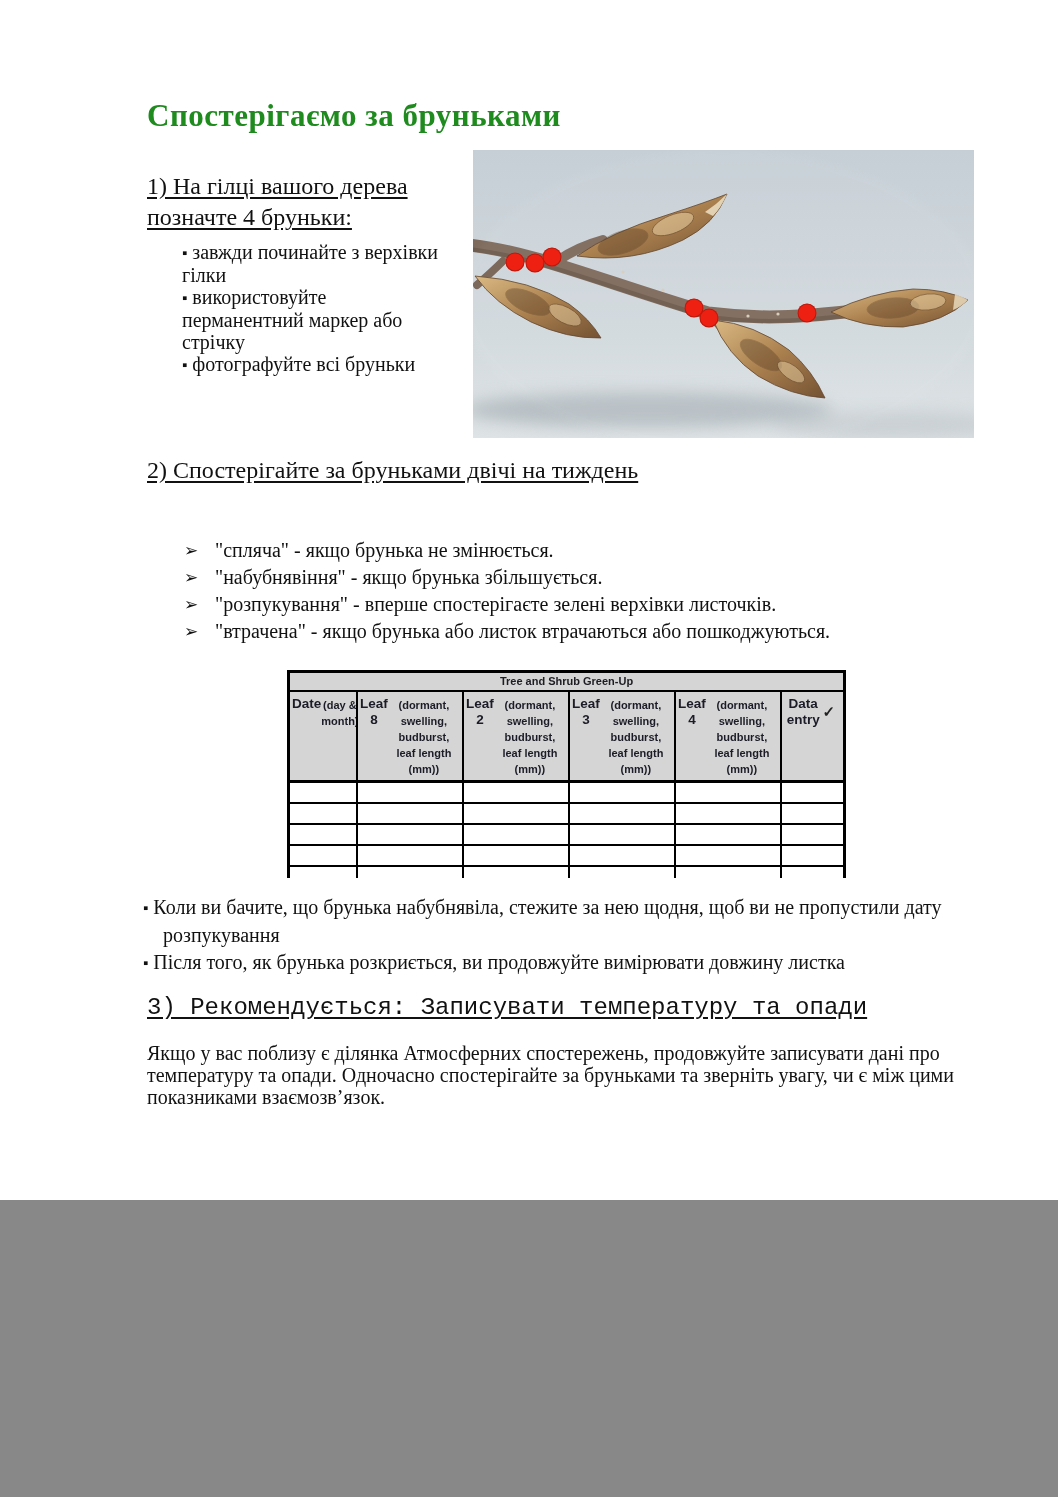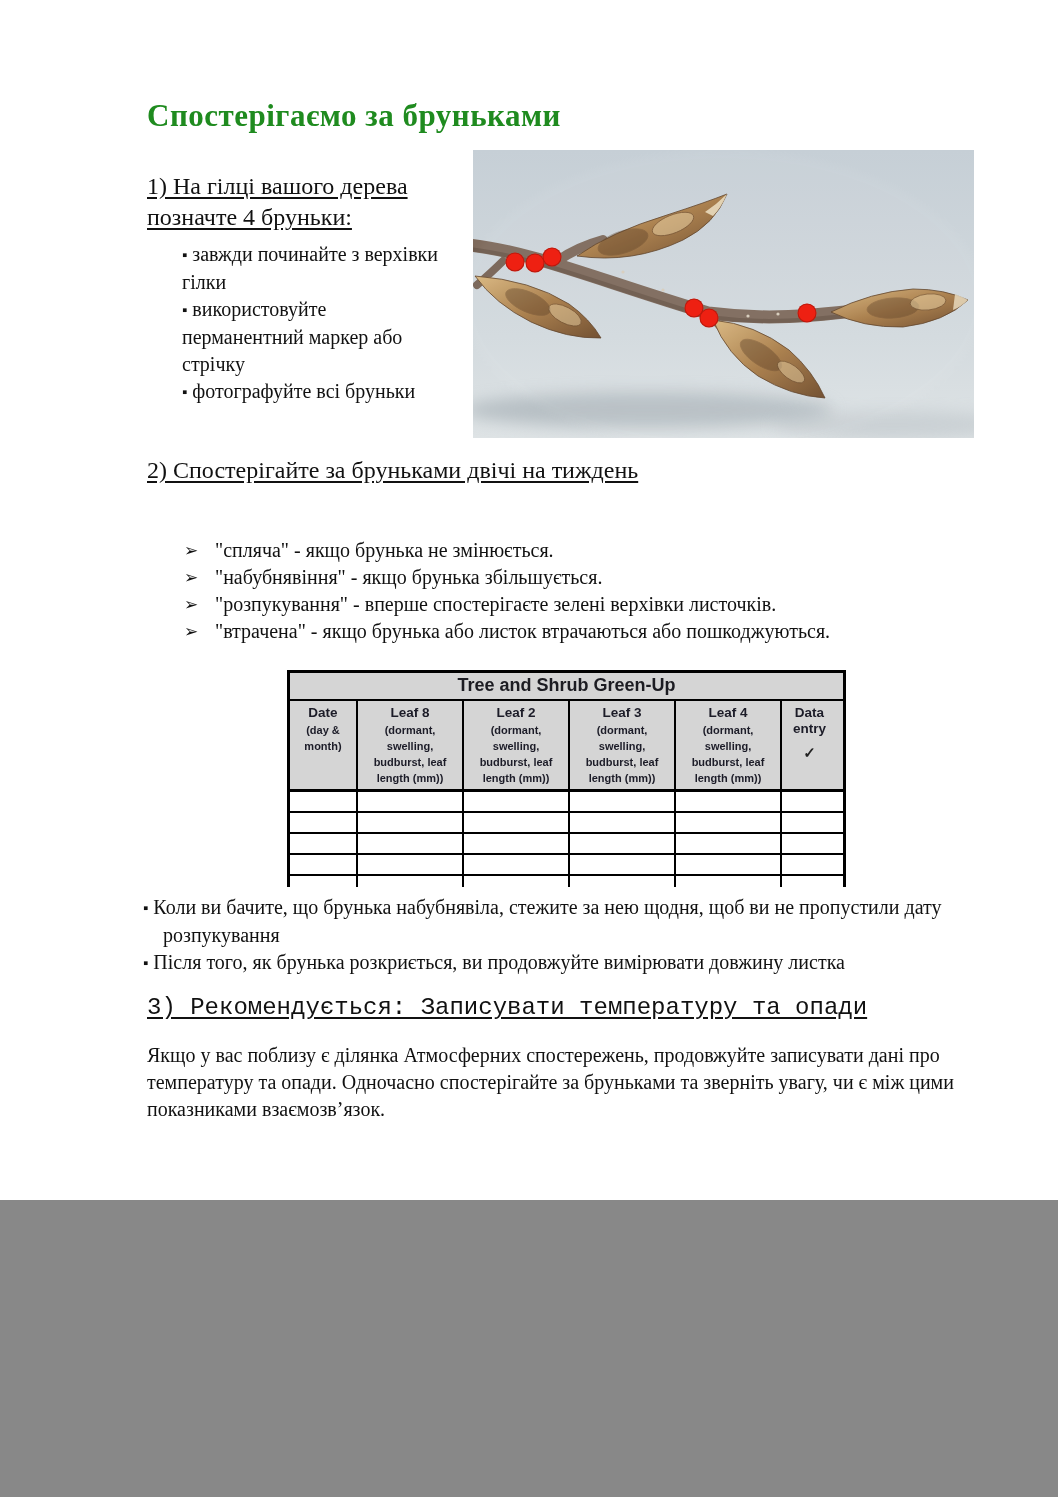--- a/index.html
+++ b/index.html
@@ -18,21 +18,21 @@
     font-size:31px;font-weight:700;line-height:36px;
     color:#1f8b1f;
     letter-spacing:.5px;
   }
   
   .h2{
     font-size:24px;line-height:31px;
     text-decoration:underline;
     text-underline-offset:3px;
   }
-  .body-txt{font-size:20px;line-height:27px;}
+  .body-txt{font-size:20px;line-height:22px;}
   
   .sec1-heading{position:absolute;left:147px;top:171px;width:300px;}
   .sec1-bullets{position:absolute;left:182px;top:241px;width:262px;}
   .sec1-bullets .item{margin:0;}
   .bullet-glyph{font-size:15px;vertical-align:1px;}
   
   .photo{
     position:absolute;left:473px;top:150px;width:501px;height:288px;
     overflow:hidden;
   }
@@ -50,30 +50,30 @@
   .arrow-glyph{width:31px;flex:0 0 31px;font-size:17px;line-height:27px;}
   
   .gtable{
     position:absolute;left:287px;top:670px;width:559px;
     font-family:"Liberation Sans", sans-serif;
     border-left:3px solid #000;border-right:3px solid #000;border-top:3px solid #000;
     box-sizing:border-box;
   }
   .t-title{
     background:#d5d5d5;
-    text-align:center;font-size:18px;font-weight:700;
+    text-align:center;font-size:11px;font-weight:700;
     padding:2px 0 3px 0;color:#1c1c22;
     border-bottom:2px solid #000;
   }
   .t-head{display:flex;background:#d5d5d5;border-bottom:3px solid #000;}
   .t-hcell{
     box-sizing:border-box;
     padding:4px 2px 3px 2px;
     text-align:center;color:#1c1c28;
-    display:flex;flex-direction:column;justify-content:flex-start;
+    display:flex;flex-direction:row;justify-content:flex-start;
   }
   .t-hcell + .t-hcell{border-left:2px solid #000;}
   .t-hname{font-size:13.5px;font-weight:700;line-height:16px;}
   .t-hsub{font-size:11px;font-weight:600;line-height:16px;margin-top:1px;}
   .t-check{font-size:15px;font-weight:700;margin-top:7px;color:#222;}
   .col-date{width:66px;flex:0 0 66px;}
   .col-leaf{width:106px;flex:0 0 106px;}
   .col-data{width:57px;flex:0 0 57px;}
   .t-row{display:flex;height:19px;border-bottom:2px solid #000;background:#fff;}
   .t-row.partial{height:11px;border-bottom:none;}

